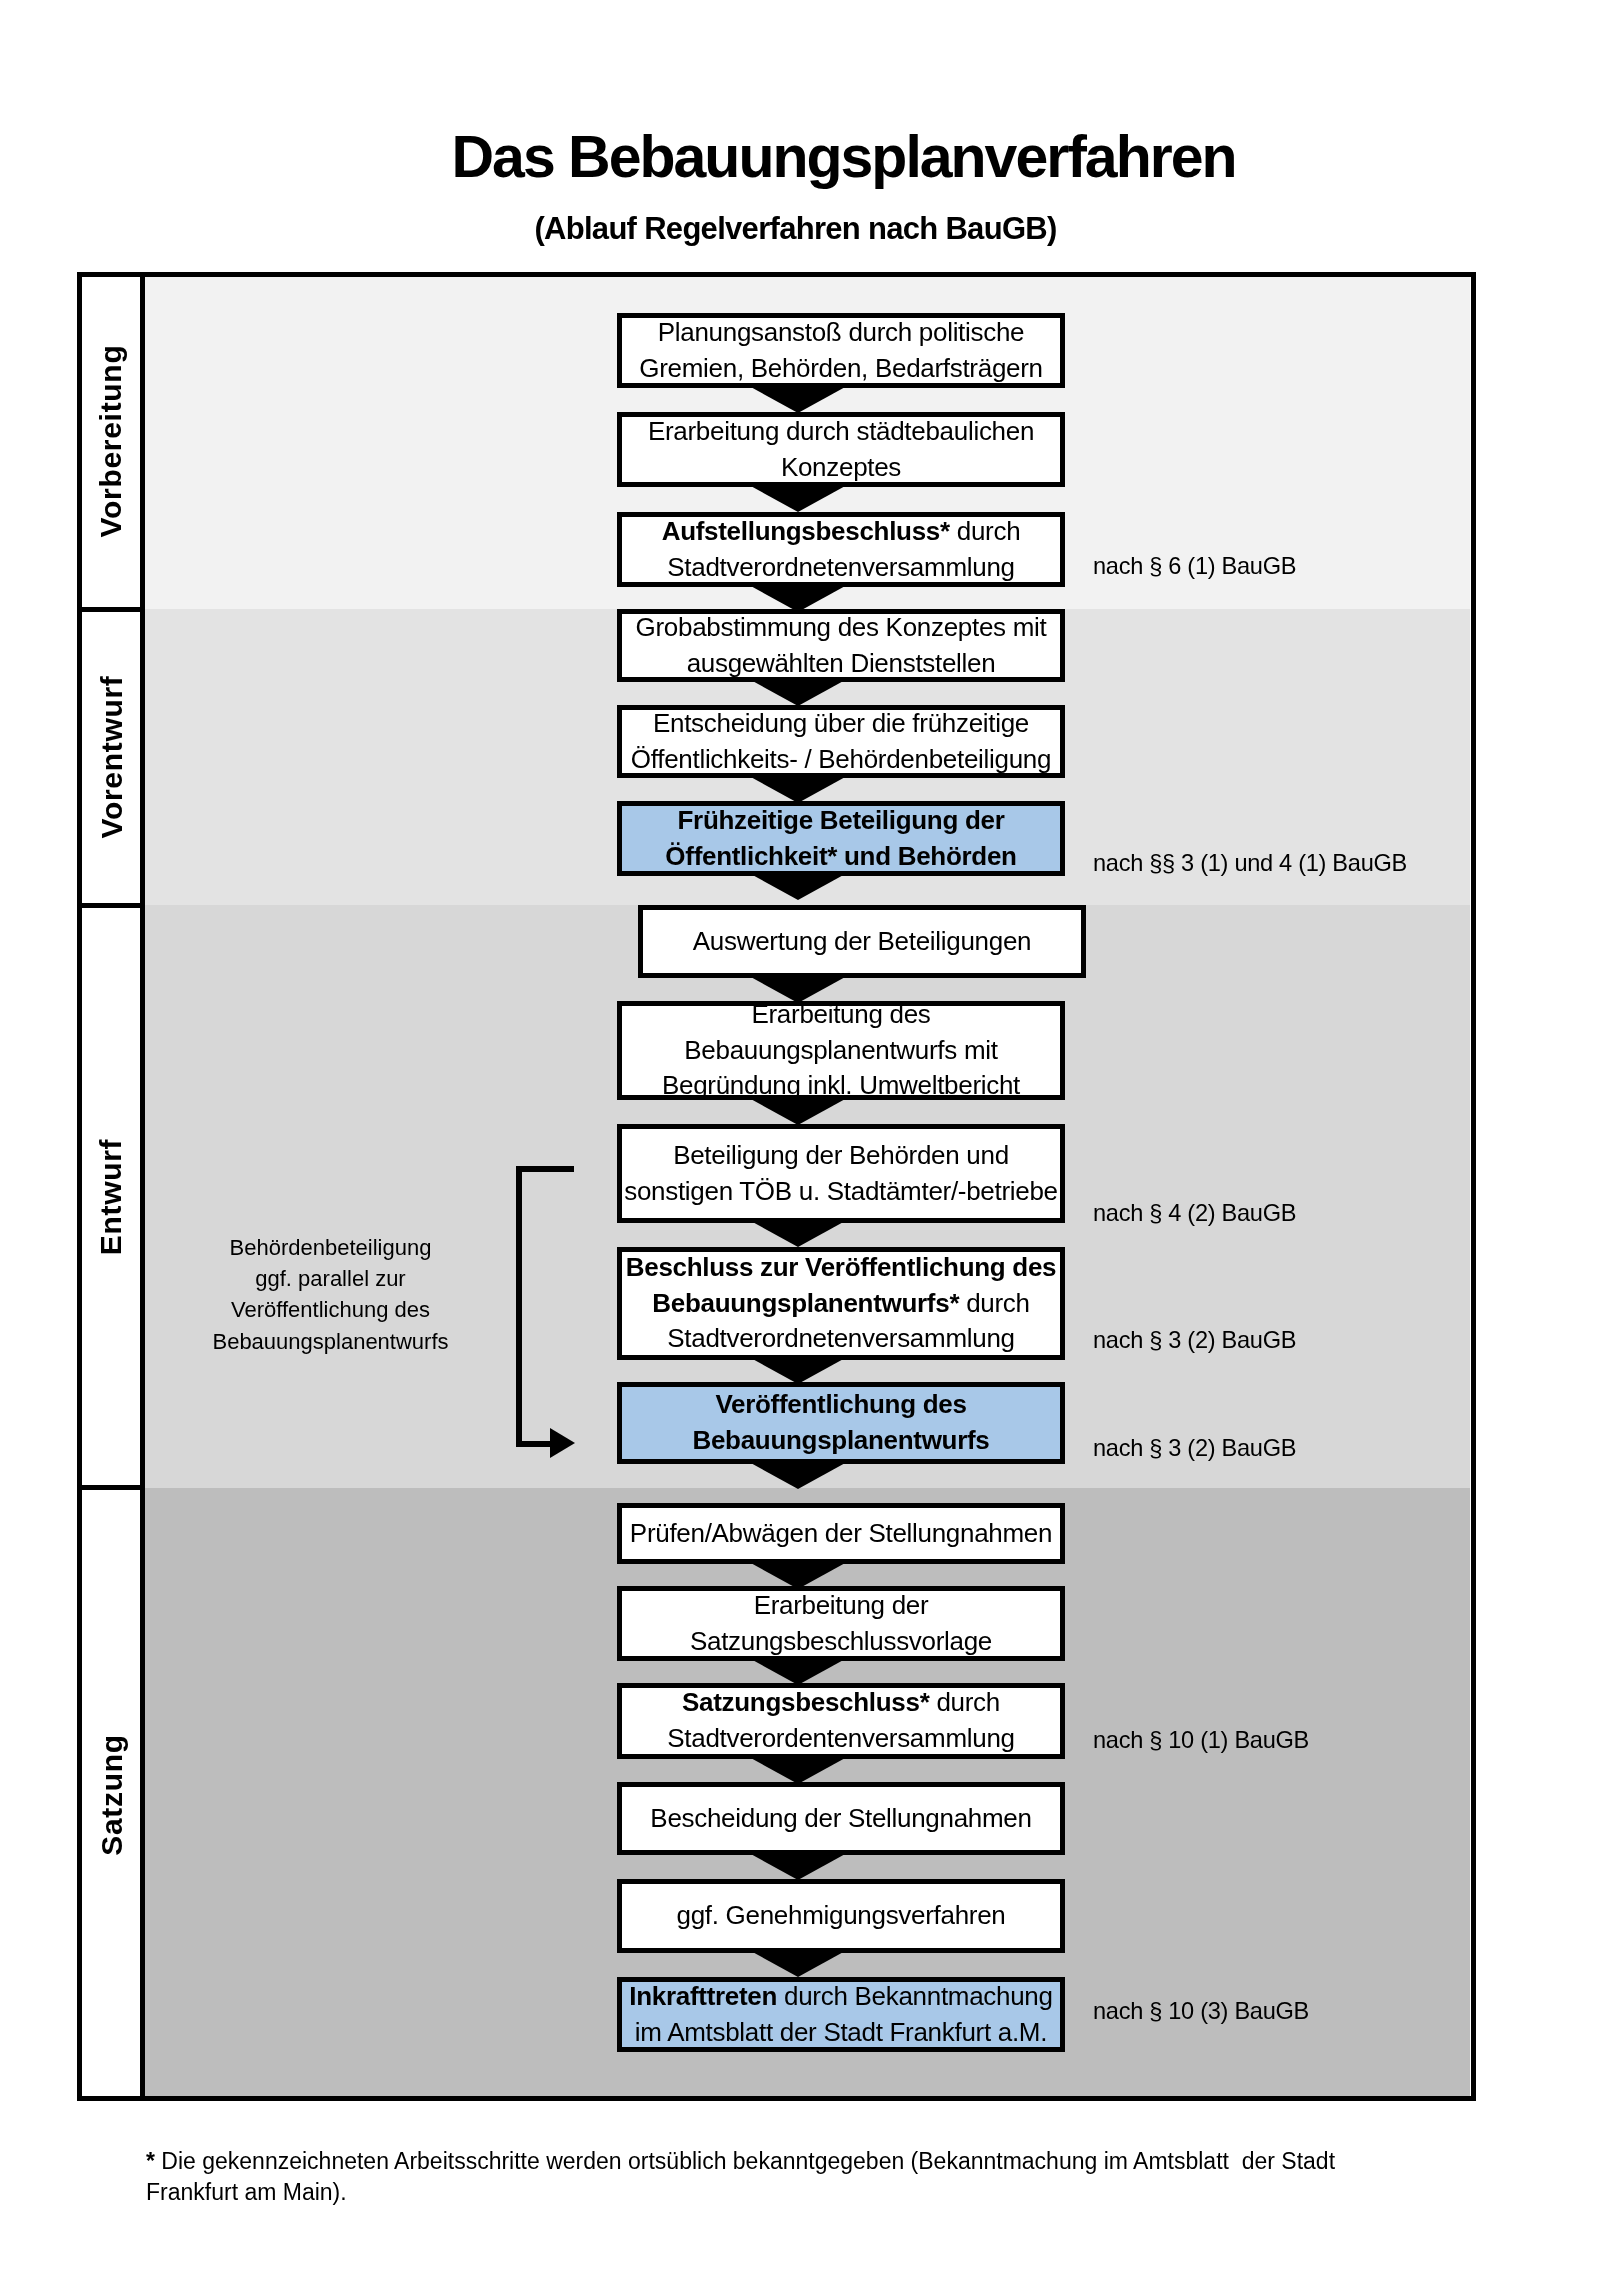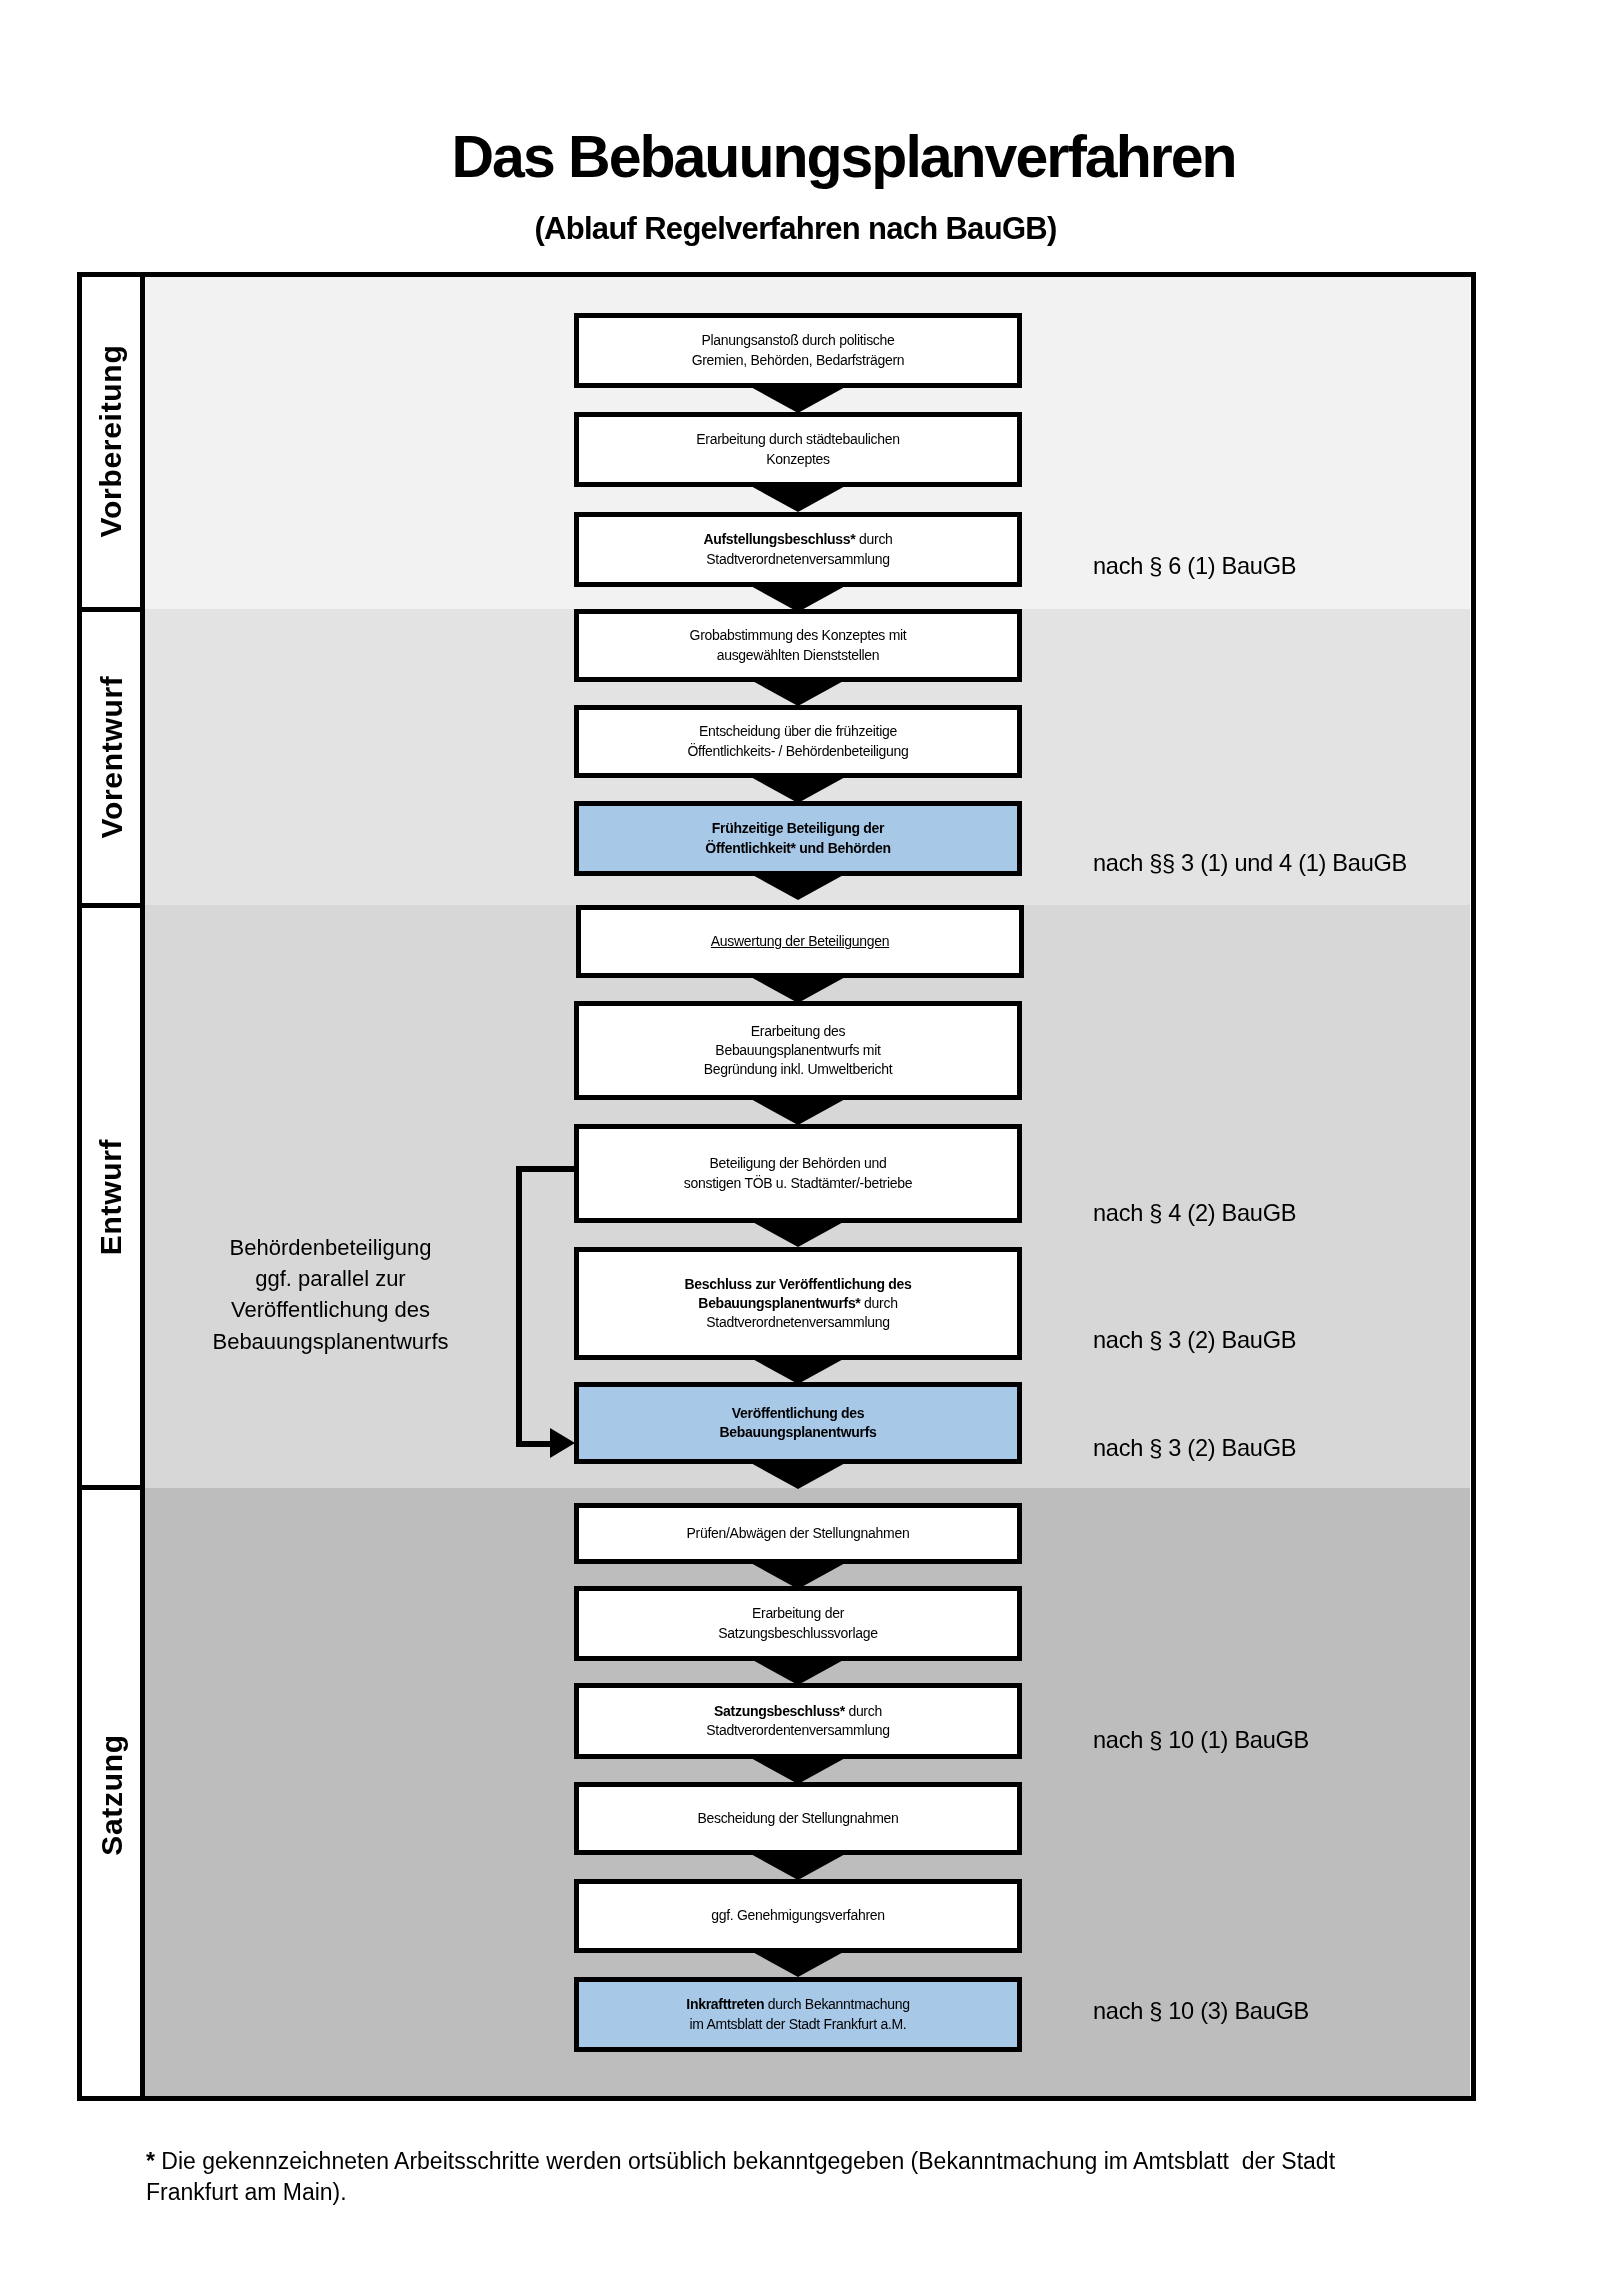--- a/index.html
+++ b/index.html
@@ -21,22 +21,23 @@
   .band{position:absolute;z-index:1;}
   .conn{position:absolute;background:#000;z-index:2;}
   .conn-head{
     position:absolute;width:0;height:0;z-index:2;
     border-top:15.7px solid transparent;border-bottom:15.7px solid transparent;
     border-left:25px solid #000;
   }
   .fbox{
     position:absolute;box-sizing:border-box;border:5.9px solid #000;background:#fff;
     display:flex;flex-direction:column;justify-content:center;align-items:center;
-    text-align:center;font-size:14px;line-height:1.38;letter-spacing:-0.3px;
+    text-align:center;font-size:26px;line-height:1.38;letter-spacing:-0.3px;
     z-index:3;
+    margin-left:43px;
   }
   .fline{white-space:nowrap;}
   .b{font-weight:bold;}
   .arrow{
     position:absolute;width:0;height:0;z-index:3;
     border-left:49px solid transparent;border-right:49px solid transparent;
     border-top:27.5px solid #000;
   }
   .ref{position:absolute;font-size:23.6px;letter-spacing:-0.3px;white-space:nowrap;z-index:3;}
   .side-note{
@@ -120,21 +121,21 @@
       <div class="fbox" style="left: 574px; top: 801px; width: 448px; height: 75px; background: rgb(168, 200, 232);">
         <div class="fline"><span class="b">Frühzeitige Beteiligung der</span></div>
         <div class="fline"><span class="b">Öffentlichkeit* und Behörden</span></div>
       </div>
       <div class="arrow" style="left: 749px; top: 873px;"></div>
       <div class="ref" style="left: 1093px; top: 850px;">nach §§ 3 (1) und 4 (1) BauGB</div>
       <div class="band" style="left: 145px; top: 905px; width: 1325px; height: 583px; background: rgb(215, 215, 215);"></div>
       <div class="label-cell" style="left: 77px; top: 905px; width: 69px; height: 583px;">
         <span class="label-text">Entwurf</span>
       </div>
-      <div class="fbox" style="left: 576px; top: 905px; width: 448px; height: 73px; text-decoration: underline;">
+      <div class="fbox" style="left: 595px; top: 905px; width: 448px; height: 73px;">
         <div class="fline"><span>Auswertung der Beteiligungen</span></div>
       </div>
       <div class="arrow" style="left: 749px; top: 976px;"></div>
       <div class="fbox" style="left: 574px; top: 1001px; width: 448px; height: 99px;">
         <div class="fline"><span>Erarbeitung des</span></div>
         <div class="fline"><span>Bebauungsplanentwurfs mit</span></div>
         <div class="fline"><span>Begründung inkl. Umweltbericht</span></div>
       </div>
       <div class="arrow" style="left: 749px; top: 1098px;"></div>
       <div class="fbox" style="left: 574px; top: 1124px; width: 448px; height: 99px;">

